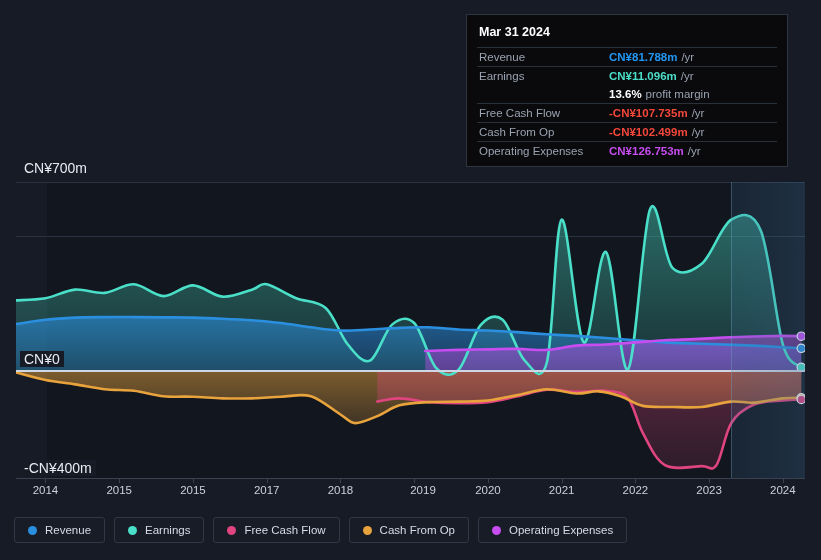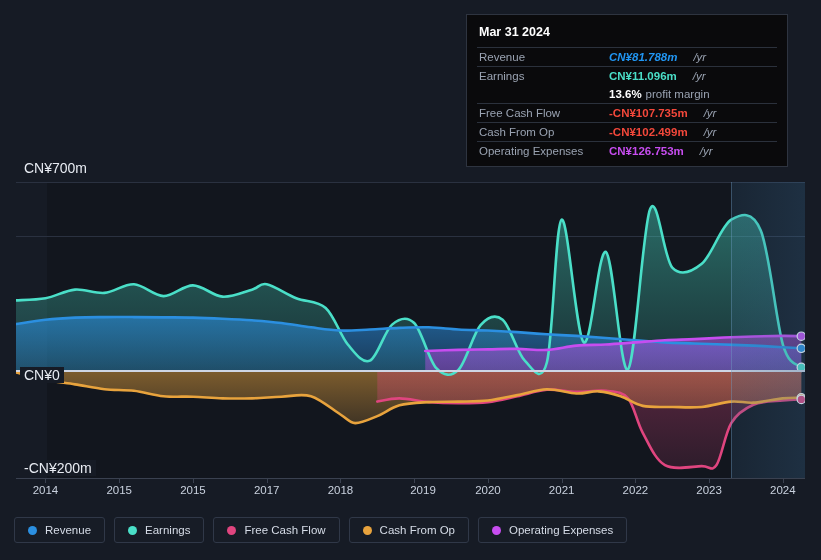--- a/index.html
+++ b/index.html
@@ -93,21 +93,21 @@
     font-size: 11.5px;
     min-height: 17px;
   }
   .tt-row.noline { border-top: none; }
   .tt-key {
     color: #9aa3b2;
     width: 130px;
     flex: none;
   }
   .tt-val { font-weight: bold; }
-  .tt-unit { color: #9aa3b2; margin-left: 16px; font-weight: normal; font-style: italic; }
+  .tt-unit { color: #9aa3b2; margin-left: 4px; font-weight: normal; }
   .tt-margin-label { color: #9aa3b2; margin-left: 4px; font-weight: normal; }
 
   
   .legend {
     position: absolute;
     left: 14px; top: 517px;
     display: flex;
     gap: 9px;
   }
   .legend-item {
@@ -180,22 +180,22 @@
       </svg>
     <div class="zero-line" id="zero-line" style="top: 188.364px;"></div>
   <div class="forecast-band" style="left: 715.262px; width: 73.7383px;"></div>
       <div class="forecast-edge" style="left: 715.262px;"></div>
     </div>
 
   <div class="axis-line"></div>
 
   <div id="y-labels">
       <div class="y-label" style="left: 20px; top: 160px;">CN¥700m</div>
-      <div class="y-label" style="left: 20px; top: 351px; margin-top: 16px;">CN¥0</div>
-      <div class="y-label" style="left: 20px; top: 460px;">-CN¥200m</div>
+      <div class="y-label" style="left: 20px; top: 351px;">CN¥0</div>
+      <div class="y-label" style="left: 20px; top: 460px;">-CN¥400m</div>
     </div>
 
   <div id="x-labels">
       <div class="x-tick" style="left: 45.4953px;"></div>
       <div class="x-label" style="left: 45.4953px;">2014</div>
       <div class="x-tick" style="left: 119.234px;"></div>
       <div class="x-label" style="left: 119.234px;">2015</div>
       <div class="x-tick" style="left: 192.972px;"></div>
       <div class="x-label" style="left: 192.972px;">2015</div>
       <div class="x-tick" style="left: 266.71px;"></div>
@@ -214,21 +214,21 @@
       <div class="x-label" style="left: 709.14px;">2023</div>
       <div class="x-tick" style="left: 782.879px;"></div>
       <div class="x-label" style="left: 782.879px;">2024</div>
     </div>
 
   <div class="tooltip">
     <div class="tt-title">Mar 31 2024</div>
     <div id="tt-rows">
         <div class="tt-row">
           <span class="tt-key">Revenue</span>
-          <span class="tt-val" style="color: rgb(33, 150, 243); font-style: italic;">CN¥81.788m</span>
+          <span class="tt-val" style="color: rgb(33, 150, 243);">CN¥81.788m</span>
           <span class="tt-unit">/yr</span>
         </div>
         <div class="tt-row">
           <span class="tt-key">Earnings</span>
           <span class="tt-val" style="color: rgb(74, 223, 200);">CN¥11.096m</span>
           <span class="tt-unit">/yr</span>
         </div>
         <div class="tt-row noline">
           <span class="tt-key"></span>
           <span class="tt-val" style="color: rgb(255, 255, 255); text-align: center;">13.6%</span>

